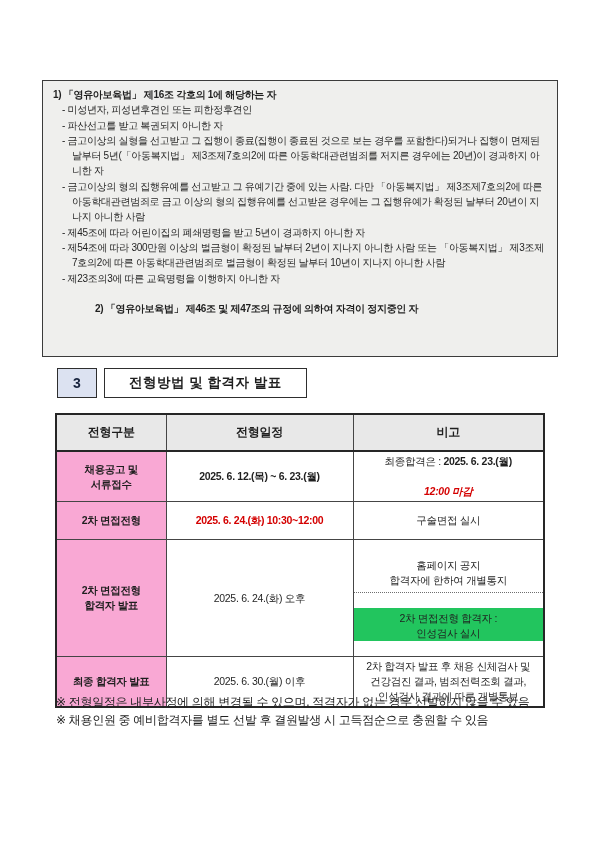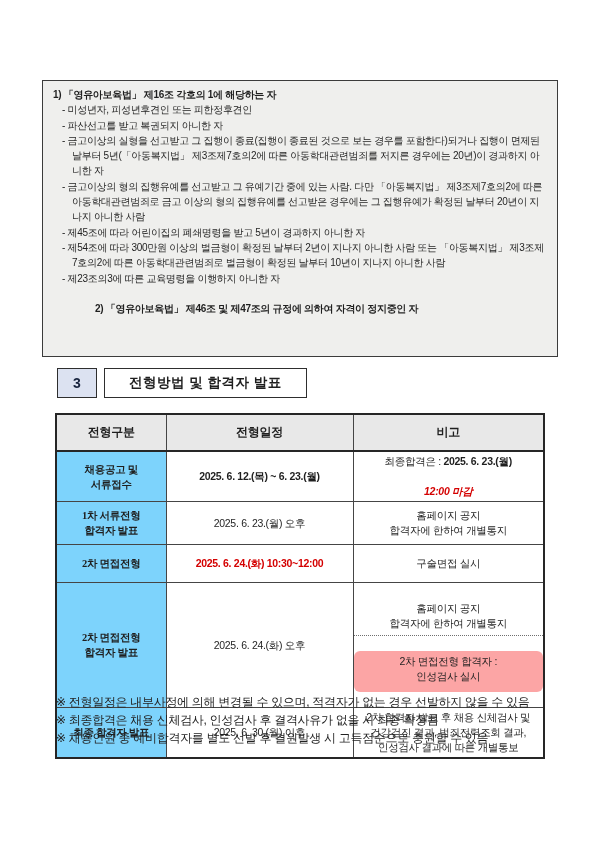--- a/index.html
+++ b/index.html
@@ -49,32 +49,32 @@
     border:1.2px solid #454545;
     text-align:center; vertical-align:middle;
     padding:2px 3px;
     white-space:pre-line;
     line-height:15px;
   }
   .sched thead th {
     background:#e8e8e8; font-weight:bold; font-size:12px;
     height:37px; border-bottom:2.6px solid #262626;
   }
-  .sched td.cat { background:#7dd3fc; font-weight:bold;font-family:Liberation Serif, serif; }
+  .sched td.cat { background:#f9a8d4; font-weight:bold; }
   .r1 td { height:39px; }
   .r2 td { height:43px; }
   .r3 td { height:38px; }
   .r4 td { height:65px; }
   .r5 td { height:50px; }
   .bold  { font-weight:bold; }
   .red   { color:#d40000; }
   .red-italic { color:#d40000; font-weight:bold; font-style:italic; }
   td.split { padding:0; }
   .split-top { padding:3px 3px 4px; border-bottom:1px dotted #6f6f6f; white-space:pre-line; }
-  .split-bottom { padding:3px 3px 8px; background:#fca5a5; white-space:pre-line;border-radius:6px; }
+  .split-bottom { padding:3px 3px 0; background:#22c55e; white-space:pre-line; }
 
   
   .footnotes {
     position:absolute; left:56px; top:693px; width:510px;
     font-size:12px; line-height:18px; letter-spacing:-0.3px; color:#222;
   }
 </style>
 </head>
 <body>
 
@@ -108,27 +108,20 @@
     </tr>
   </thead>
   <tbody>
     <tr class="r1">
       <td class="cat">채용공고 및
 서류접수</td>
       <td class="bold">2025. 6. 12.(목) ~ 6. 23.(월)</td>
       <td><span>최종합격은 : </span><span class="bold">2025. 6. 23.(월)</span><br>
         <span class="red-italic">12:00 마감</span></td>
     </tr>
-    <tr class="r2">
-      <td class="cat">1차 서류전형
-합격자 발표</td>
-      <td>2025. 6. 23.(월) 오후</td>
-      <td>홈페이지 공지
-합격자에 한하여 개별통지</td>
-    </tr>
     <tr class="r3">
       <td class="cat">2차 면접전형</td>
       <td class="red bold">2025. 6. 24.(화) 10:30~12:00</td>
       <td>구술면접 실시</td>
     </tr>
     <tr class="r4">
       <td class="cat">2차 면접전형
 합격자 발표</td>
       <td>2025. 6. 24.(화) 오후</td>
       <td class="split">
@@ -143,15 +136,14 @@
       <td>2025. 6. 30.(월) 이후</td>
       <td>2차 합격자 발표 후 채용 신체검사 및
 건강검진 결과, 범죄전력조회 결과,
 인성검사 결과에 따른 개별통보</td>
     </tr>
   </tbody>
 </table>
 
 <div class="footnotes">
   <div>※ 전형일정은 내부사정에 의해 변경될 수 있으며, 적격자가 없는 경우 선발하지 않을 수 있음</div>
-  <div>※ 최종합격은 채용 신체검사, 인성검사 후 결격사유가 없을 시 최종 확정됨</div>
   <div>※ 채용인원 중 예비합격자를 별도 선발 후 결원발생 시 고득점순으로 충원할 수 있음</div>
 </div>
 
 </body></html>

